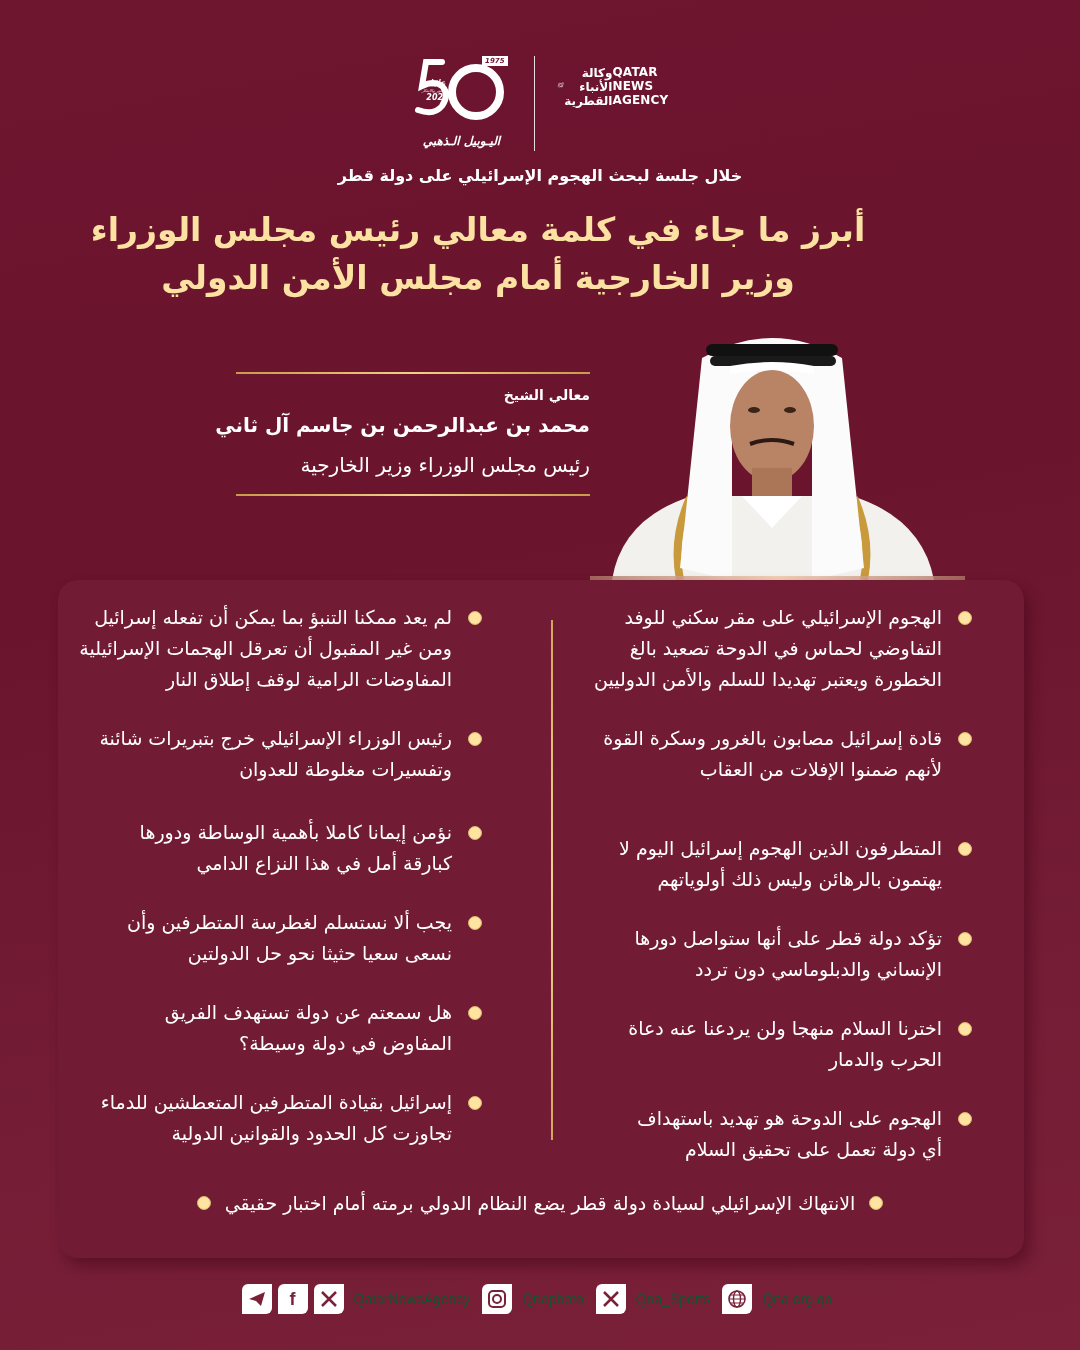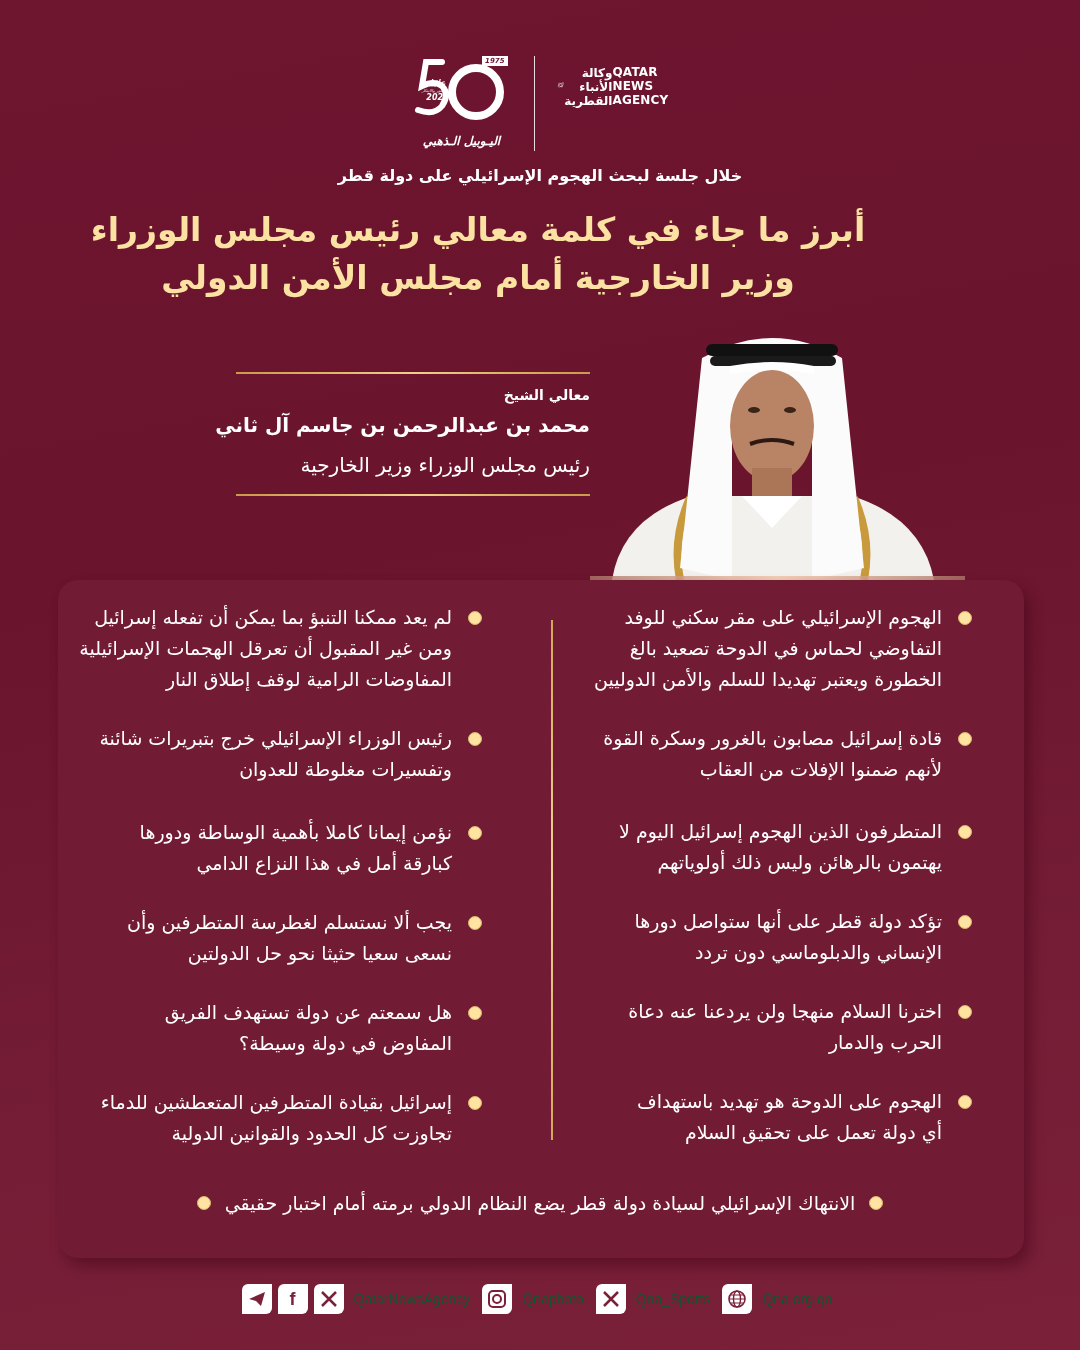--- a/index.html
+++ b/index.html
@@ -176,21 +176,21 @@
 
 <div class="col col-right">
   <div class="bullet" style="margin-bottom:28px;">
     <span class="dot"></span>
     <div class="txt">
       <span>الهجوم الإسرائيلي على مقر سكني للوفد</span>
       <span>التفاوضي لحماس في الدوحة تصعيد بالغ</span>
       <span>الخطورة ويعتبر تهديدا للسلم والأمن الدوليين</span>
     </div>
   </div>
-  <div class="bullet" style="margin-bottom:31px;">
+  <div class="bullet" style="margin-bottom:48px;">
     <span class="dot"></span>
     <div class="txt">
       <span>قادة إسرائيل مصابون بالغرور وسكرة القوة</span>
       <span>لأنهم ضمنوا الإفلات من العقاب</span>
     </div>
   </div>
   <div class="bullet" style="margin-bottom:28px;">
     <span class="dot"></span>
     <div class="txt">
       <span>المتطرفون الذين الهجوم إسرائيل اليوم لا</span>

